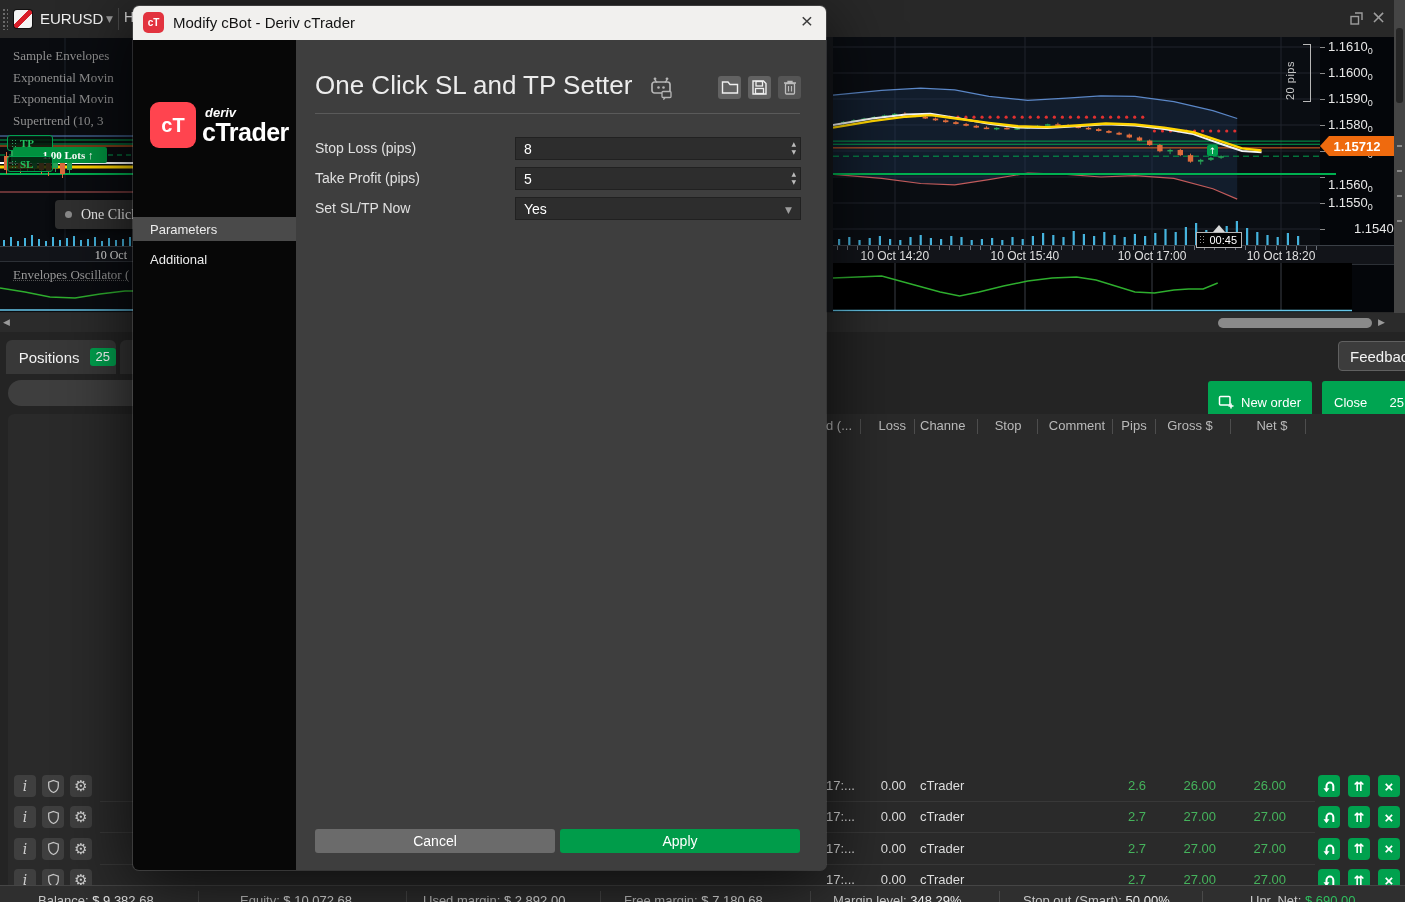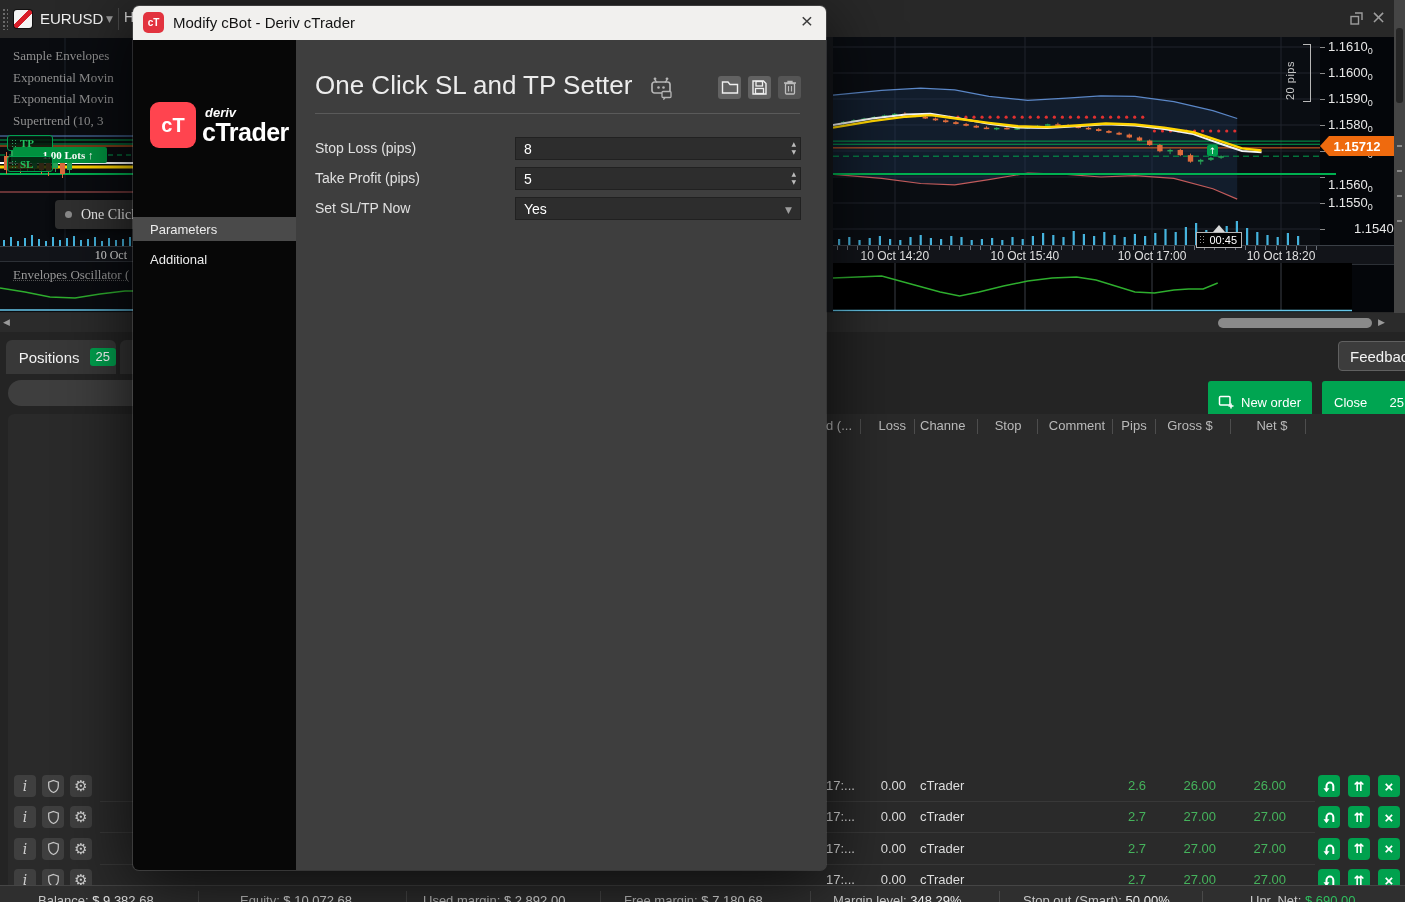--- a/index.html
+++ b/index.html
@@ -757,17 +757,19 @@
               <span>▼</span>
             </div>
         </div>
 
         <div class="f-label" style="top:160px;">Set SL/TP Now</div>
         <div class="f-input" style="top:157px;">
           <span>Yes</span>
           <div class="sel-caret icon-font">▼</div>
         </div>
 
+        <div class="m-btn btn-cancel">Cancel</div>
+        <div class="m-btn btn-apply">Apply</div>
       </div>
     </div>
   </div>
 
 </div>
 
 </body></html>

